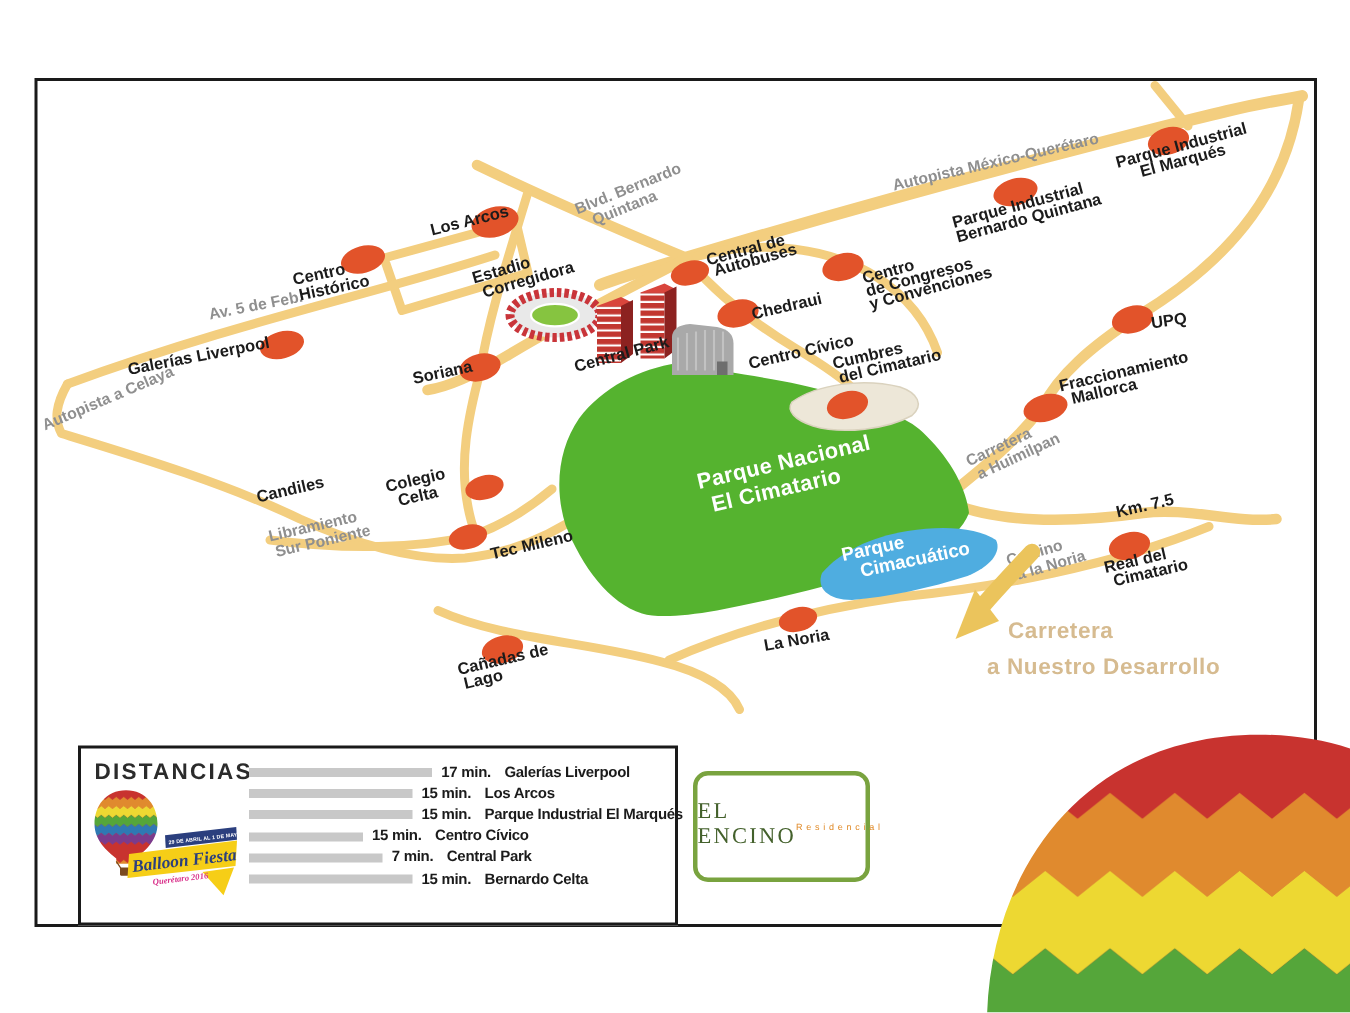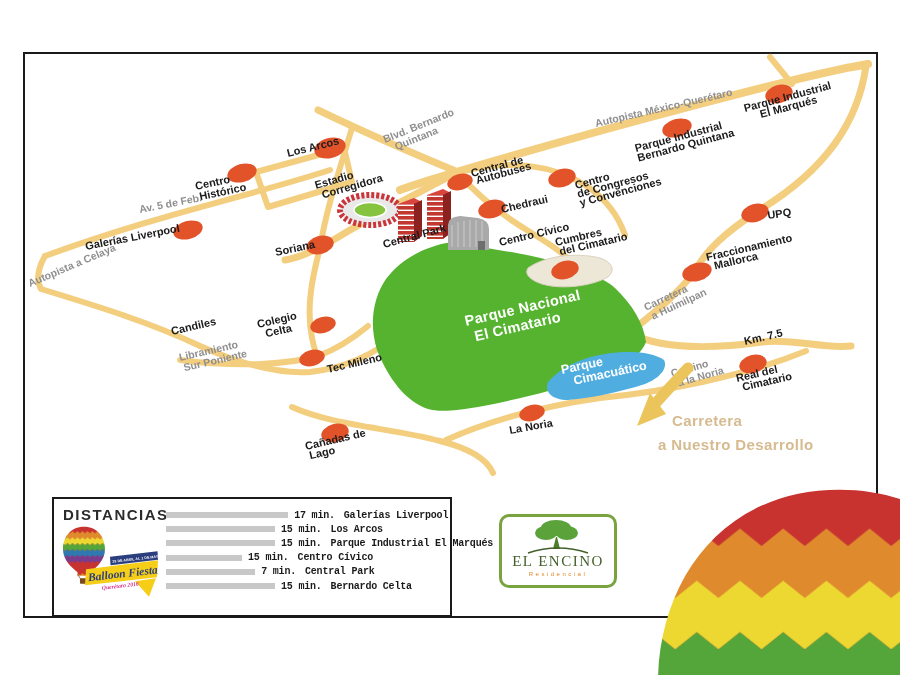--- a/index.html
+++ b/index.html
@@ -19,30 +19,30 @@
   .welcome{position:absolute;left:658px;top:409px;color:#D6BB90;
            font-weight:bold;font-size:15px;letter-spacing:.4px;line-height:24px;}
   .welcome .w1{padding-left:14px;}
 
   
   .panel{position:absolute;left:40px;top:497px;width:396px;height:116px;
          border:2px solid #1a1a1a;background:#fff;margin-left:12px;}
   .panel-title{position:absolute;left:9px;top:7px;font-size:15px;font-weight:bold;
                color:#2b2b2b;letter-spacing:1.5px;}
   .panel-logo{position:absolute;left:6px;top:26px;}
-  .drows{position:absolute;left:112px;top:9px;font-family:Liberation Mono, monospace;}
+  .drows{position:absolute;left:112px;top:9px;}
   .drow{display:flex;align-items:center;height:14.2px;}
   .dbar{height:6px;background:#C8C8C8;flex:0 0 auto;}
   .dtime{font-weight:bold;font-size:10px;color:#1b1b1b;margin-left:6px;white-space:nowrap;letter-spacing:-.2px;}
   .dplace{font-weight:bold;font-size:10px;color:#1b1b1b;margin-left:9px;white-space:nowrap;letter-spacing:-.2px;}
 
   
   .encino{position:absolute;left:462px;top:514px;width:112px;height:68px;
           border:3px solid #79A33F;border-radius:10px;background:#fff;
-          display:flex;flex-direction:column;align-items:center;justify-content:flex-start;margin-left:37px;}
+          display:flex;flex-direction:row;align-items:center;justify-content:flex-start;}
   .encino-name{font-family:"Liberation Serif",serif;font-size:15px;color:#44612C;
                letter-spacing:1.5px;margin-top:-2px;}
   .encino-sub{font-size:6px;color:#E08A28;letter-spacing:2.5px;margin-top:1px;}
 </style>
 </head>
 <body>
 
 <div class="frame"></div>
 
 <svg id="map-svg" width="900" height="675" viewBox="0 0 900 675" xmlns="http://www.w3.org/2000/svg" xmlns:xlink="http://www.w3.org/1999/xlink">

